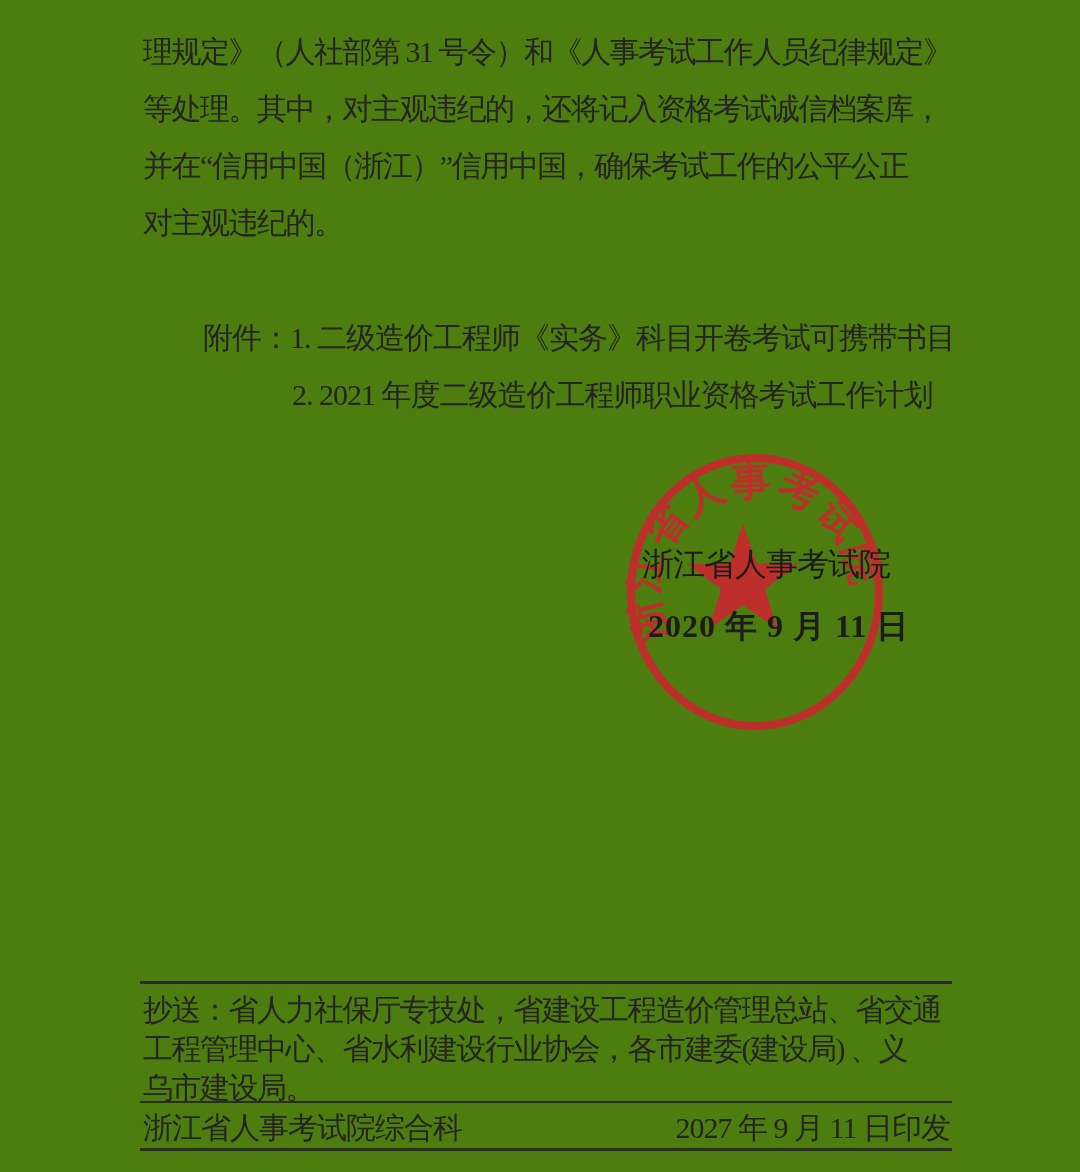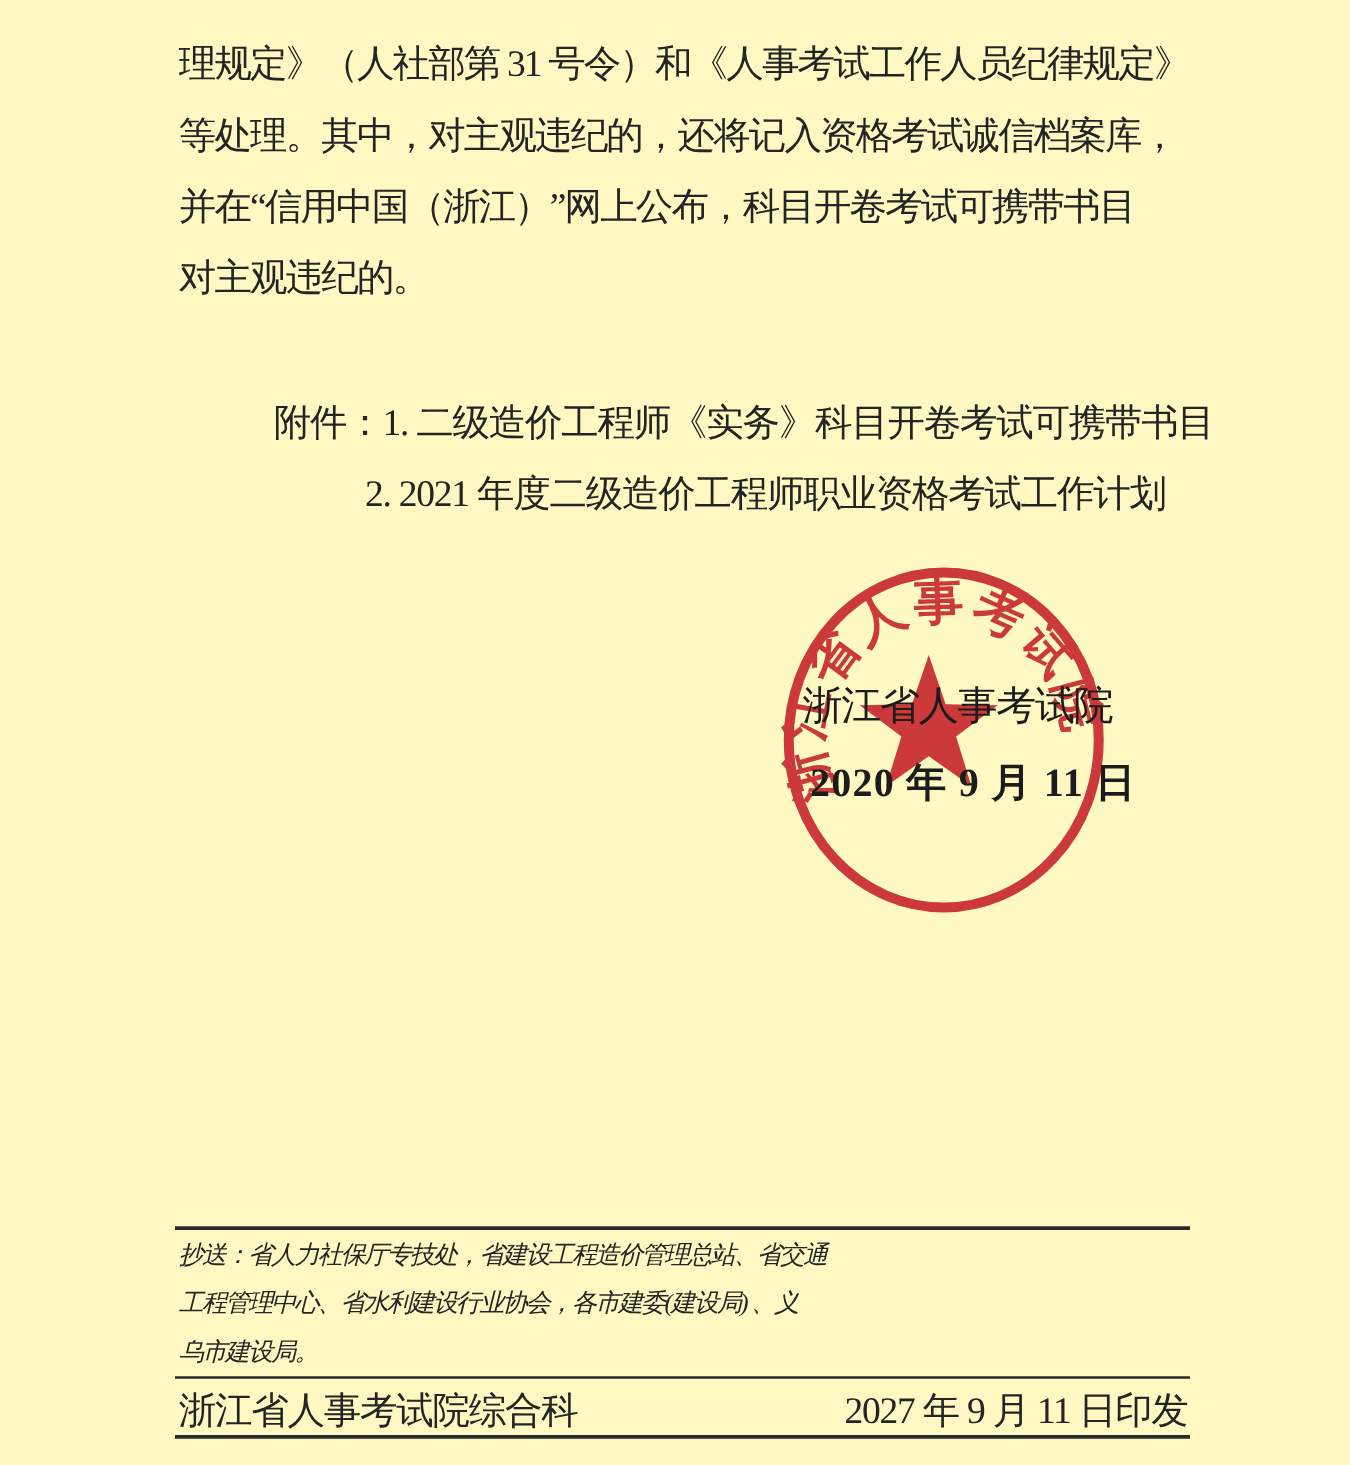--- a/index.html
+++ b/index.html
@@ -1,64 +1,63 @@
 <!DOCTYPE html>
 <html><head>
 <meta charset="utf-8">
 <style>
   html, body { margin: 0; padding: 0; background: #ffffff; }
   .page {
     position: relative;
     width: 1080px;
     height: 1172px;
-    background: #fef9c3;
+    background: #4d7c0f;
     overflow: hidden;
     font-family: "Liberation Serif", "DejaVu Serif", serif;
     color: #242424;
   }
   .line { position: absolute; white-space: nowrap; }
 
   
   .body-line {
     left: 143px;
     font-size: 30px;
     letter-spacing: -1.5px;
     line-height: 1;
   }
   .bl-0 { top: 37px; }
   .bl-1 { top: 94px; }
   .bl-2 { top: 151px; }
   .bl-3 { top: 208px; }
 
   
   .att-line { font-size: 30px; letter-spacing: -1px; }
-  .att-0 { left: 203px; top: 318px; margin-left: 16px; }
+  .att-0 { left: 203px; top: 318px; }
   .att-1 { left: 292px; top: 375px; }
 
   
   .sig-org  { left: 642px; top: 543px; font-size: 32px; letter-spacing: -1px; z-index: 3; color: #1c1c1c; }
   .sig-date { left: 648px; top: 605px; font-size: 32px; letter-spacing: 1px;  z-index: 3; color: #1c1c1c; font-weight: bold; }
 
   
   .seal {
     position: absolute;
     left: 615px;
     top: 446px;
     width: 280px;
     height: 292px;
     z-index: 2;
     opacity: 0.92;
   }
 
   
   .cc-line {
     left: 143px;
-    font-size: 20px;
+    font-size: 30px;
     letter-spacing: -1.5px;
-    font-style: italic;
   }
   .cc-0 { top: 990px; }
   .cc-1 { top: 1029px; }
   .cc-2 { top: 1068px; }
 
   
   .rule { position: absolute; left: 140px; width: 812px; background: #2a2a2a; }
   .rule-top    { top: 981px;  height: 3px; }
   .rule-mid    { top: 1101px; height: 2px; }
   .rule-bottom { top: 1148px; height: 3px; }
@@ -76,21 +75,21 @@
     font-family: Liberation Serif, serif;
   }
 </style>
 </head>
 <body>
 
 <div class="page">
 
   <div class="line body-line bl-0">理规定》（人社部第 31 号令）和《人事考试工作人员纪律规定》</div>
   <div class="line body-line bl-1">等处理。其中，对主观违纪的，还将记入资格考试诚信档案库，</div>
-  <div class="line body-line bl-2">并在“信用中国（浙江）”网上公布，科目开卷考试可携带书目</div>
+  <div class="line body-line bl-2">并在“信用中国（浙江）”信用中国，确保考试工作的公平公正</div>
   <div class="line body-line bl-3">对主观违纪的。</div>
 
   <div class="line att-line att-0">附件：1. 二级造价工程师《实务》科目开卷考试可携带书目</div>
   <div class="line att-line att-1">2. 2021 年度二级造价工程师职业资格考试工作计划</div>
 
   <svg class="seal" viewBox="0 0 280 292" aria-hidden="true">
     <ellipse cx="140" cy="146" rx="124" ry="134" fill="none" stroke="#c8292f" stroke-width="8"></ellipse>
     <path id="sealArc" d="M 53.6 190 A 97 97 0 1 1 236.9 140.9" fill="none"></path>
     <text font-size="40" fill="#c8292f" font-family="Liberation Serif, DejaVu Serif, serif" font-weight="bold">
       <textPath href="#sealArc" textLength="345" lengthAdjust="spacing">浙江省人事考试院</textPath>

